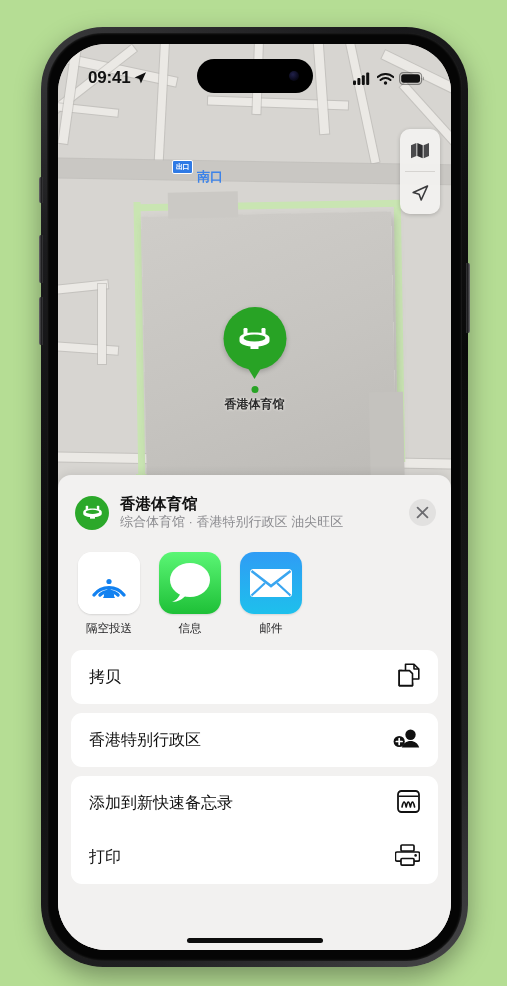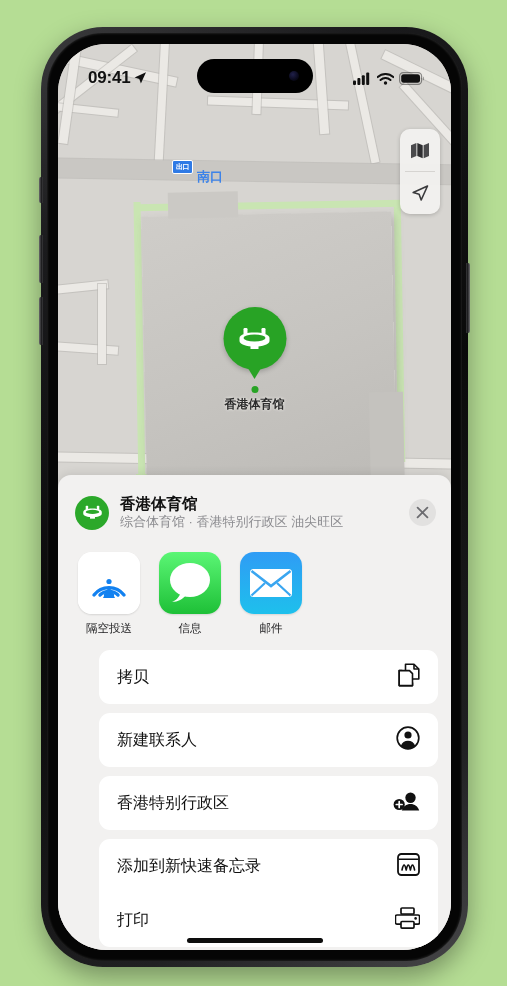--- a/index.html
+++ b/index.html
@@ -160,21 +160,21 @@
   .notes-line { position:absolute; left:0; right:0; height:1px; background:#d8d8d8; }
   
   #msg-tile { background:linear-gradient(180deg,#5bf675,#1ec037); }
   
   #mail-tile { background:linear-gradient(180deg,#2f9cf5,#1ec0ec); }
   
   #rem-tile { background:#fff; }
 
   
   #actions { padding:8px 13px 0 13px; }
-  .action-group { background:#fff; border-radius:11px; margin-bottom:9px; overflow:hidden;margin-left:28px; }
+  .action-group { background:#fff; border-radius:11px; margin-bottom:9px; overflow:hidden; }
   .action-row {
     height:54px; display:flex; align-items:center; justify-content:space-between;
     padding:0 18px; font-size:16px; color:#111;
   }
   .action-icon { flex:0 0 auto; }
 
   #home-indicator {
     position:absolute; left:50%; bottom:7px; transform:translateX(-50%);
     width:136px; height:5px; border-radius:3px; background:#0d0d0d; z-index:40;
   }
@@ -361,32 +361,20 @@
                 <svg width="22" height="24" viewBox="0 0 22 24">
                   <path d="M7.5 1.2 L16 1.2 L20.8 6 L20.8 16 L7.5 16 Z" fill="none" stroke="#111" stroke-width="1.6" stroke-linejoin="round"></path>
                   <path d="M16 1.2 L16 6 L20.8 6" fill="none" stroke="#111" stroke-width="1.6" stroke-linejoin="round"></path>
                   <path d="M14.5 19.5 L14.5 22.6 L1.2 22.6 L1.2 7.6 L4.3 7.6" fill="#fff" stroke="#111" stroke-width="1.6" stroke-linejoin="round"></path>
                   <path d="M4.3 7.6 L11.5 7.6 L14.5 10.6 L14.5 22.6 L1.2 22.6 L1.2 7.6 Z" fill="#fff" stroke="#111" stroke-width="1.6" stroke-linejoin="round"></path>
                 </svg>
               </span>
             </div>
           </div>
 
-          <div class="action-group">
-            <div class="action-row">
-              <span>新建联系人</span>
-              <span class="action-icon">
-                <svg width="24" height="24" viewBox="0 0 24 24">
-                  <circle cx="12" cy="12" r="10.8" fill="none" stroke="#111" stroke-width="1.7"></circle>
-                  <circle cx="12" cy="9" r="3.6" fill="#111"></circle>
-                  <path d="M4.6 20.2 C6 16.6 8.6 14.8 12 14.8 C15.4 14.8 18 16.6 19.4 20.2 A10.8 10.8 0 0 1 4.6 20.2 Z" fill="#111"></path>
-                </svg>
-              </span>
-            </div>
-          </div>
 
           <div class="action-group">
             <div class="action-row">
               <span>香港特别行政区</span>
               <span class="action-icon">
                 <svg width="27" height="23" viewBox="0 0 27 23">
                   <circle cx="17.5" cy="7.8" r="5.2" fill="#111"></circle>
                   <path d="M8.8 20.5 C10.2 16.2 13.4 14 17.5 14 C21.6 14 24.8 16.2 26.2 20.5 Z" fill="#111"></path>
                   <circle cx="6.2" cy="14.5" r="5.6" fill="#111"></circle>
                   <path d="M6.2 11.6 L6.2 17.4 M3.3 14.5 L9.1 14.5" stroke="#fff" stroke-width="1.7" stroke-linecap="round"></path>

